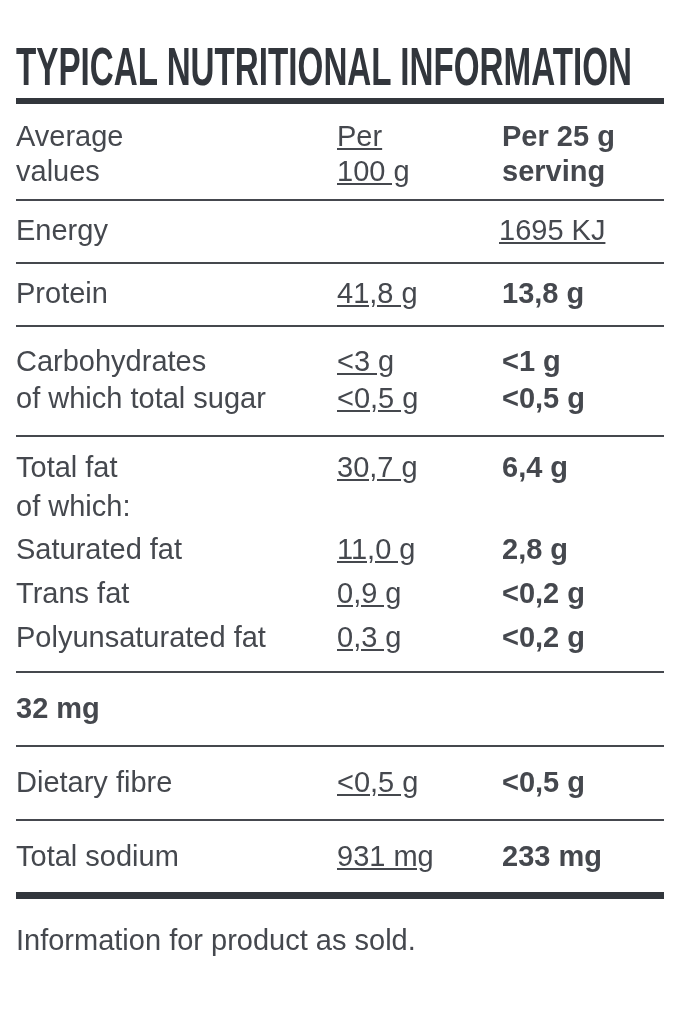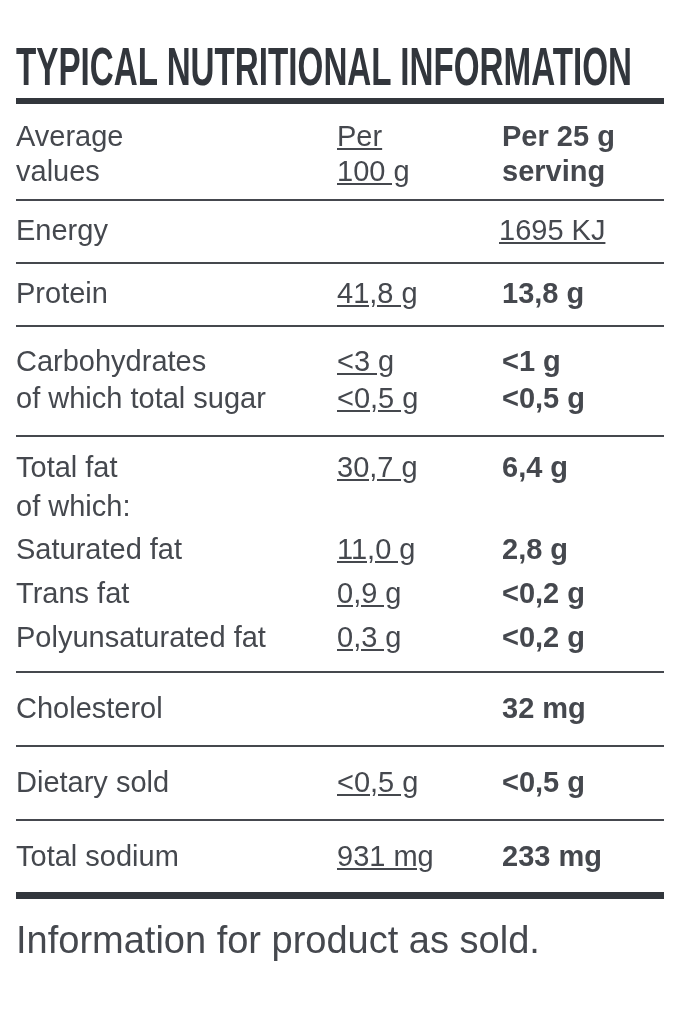--- a/index.html
+++ b/index.html
@@ -34,21 +34,21 @@
   .sec-header { padding: 15px 0 10px; }
   .r-std { padding: 12px 0 14px; }
   .g-carb { padding: 16px 0 18px; }
   .g-carb .row { line-height: 37px; }
   .g-fat { padding: 12px 0; }
   .lh36 { line-height: 36px; }
   .lh42 { line-height: 42px; }
   .lh44 { line-height: 44px; }
   .r-mid { padding: 18px 0 19px; }
   .r-sodium { padding: 18px 0; }
-  .footer-note { margin-top: 24px; font-size: 38px; line-height: 35px; }
+  .footer-note { margin-top: 24px; font-size: 29px; line-height: 35px; }
 </style>
 </head>
 <body>
 
 <div class="page">
 
   <div class="title-wrap">
     <svg class="title-svg" width="648" height="48">
       <text x="0" y="43" font-size="53" textLength="616" lengthAdjust="spacingAndGlyphs">TYPICAL NUTRITIONAL INFORMATION</text>
     </svg>
@@ -127,28 +127,27 @@
     <div class="row lh44">
       <div class="cell-label">Polyunsaturated fat</div>
       <div class="cell-v1">0,3 g</div>
       <div class="cell-v2">&lt;0,2 g</div>
     </div>
   </div>
 
   <div class="rule"></div>
 
   <div class="row r-mid">
-    <div class="cell-label">Cholesterol</div>
     <div class="cell-v2">32 mg</div>
   </div>
 
   <div class="rule"></div>
 
   <div class="row r-mid">
-    <div class="cell-label">Dietary sold</div>
+    <div class="cell-label">Dietary fibre</div>
     <div class="cell-v1">&lt;0,5 g</div>
     <div class="cell-v2">&lt;0,5 g</div>
   </div>
 
   <div class="rule"></div>
 
   <div class="row r-sodium">
     <div class="cell-label">Total sodium</div>
     <div class="cell-v1">931 mg</div>
     <div class="cell-v2">233 mg</div>

